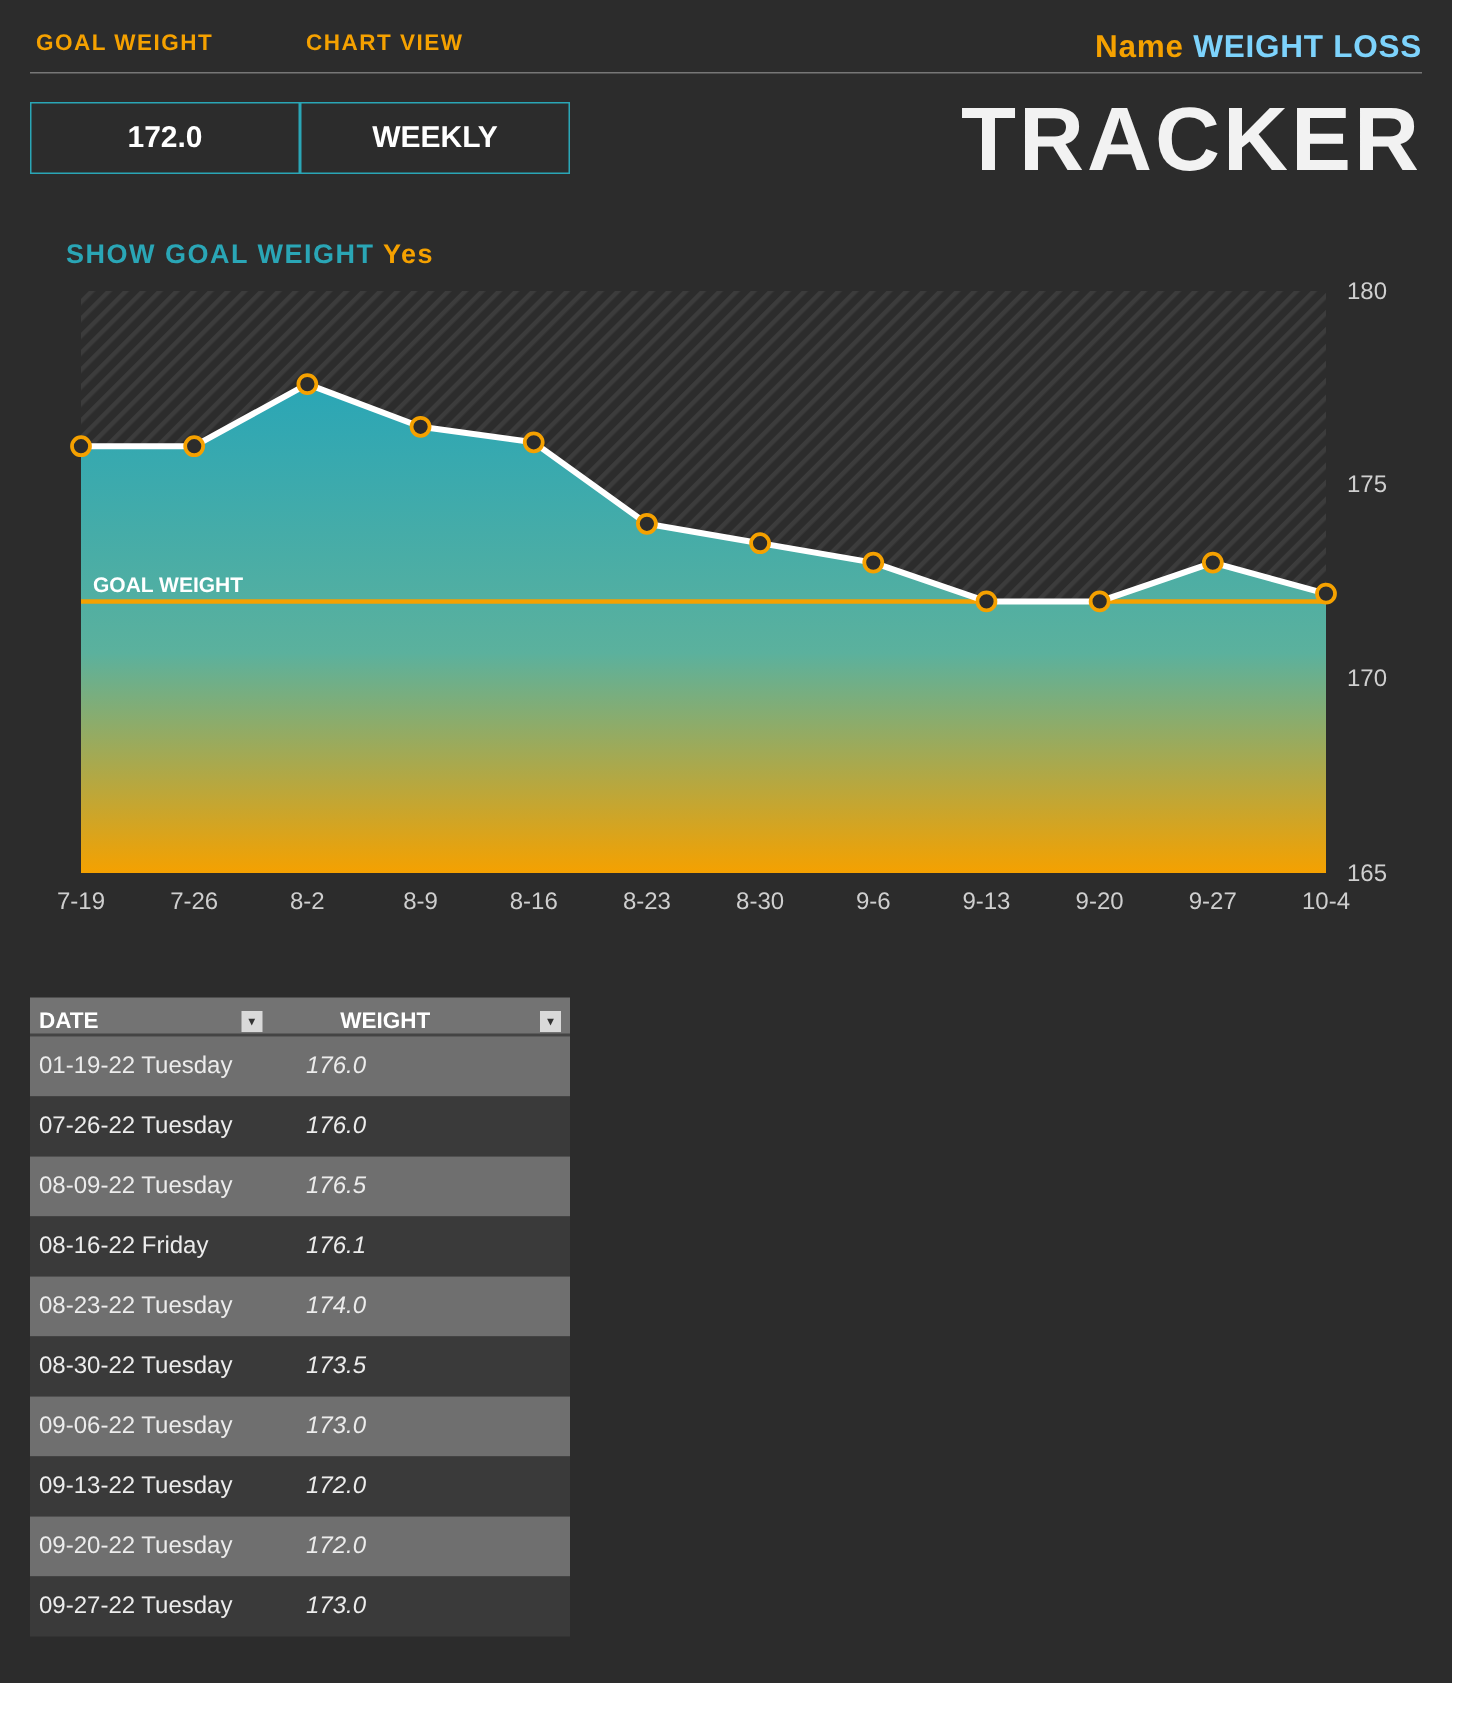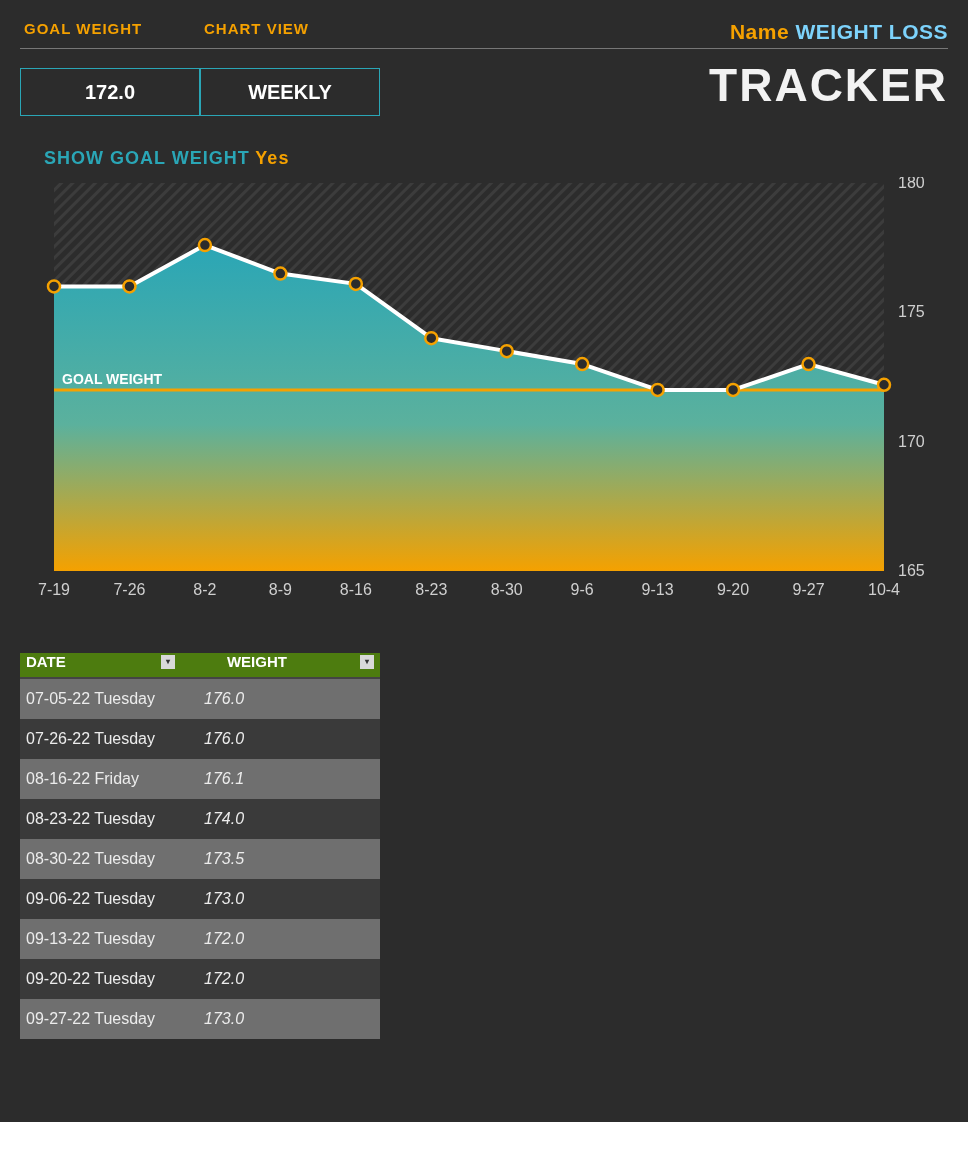--- a/index.html
+++ b/index.html
@@ -11,32 +11,32 @@
   .lbl { font-size:15px; font-weight:700; color:#f5a100; letter-spacing:1px; }
   .lbl.goal { width:184px; padding-left:4px; }
   .lbl.view { width:184px; }
   .name-block { margin-left:auto; font-size:21px; font-weight:700; letter-spacing:0.5px; }
   .name-text { color:#f5a100; }
   .name-accent { color:#7dd3fc; }
   .hdr-line { border:none; border-top:1px solid #777; margin-top:4px; }
 
   .boxes { display:flex; margin-top:19px; }
   .valbox { width:180px; height:48px; border:1px solid #2aa6b6; display:flex; align-items:center; justify-content:center; font-size:20px; font-weight:700; color:#fff; }
-  .tracker-title { margin-left:auto; font-size:46px; font-weight:700; color:#f2f2f2; letter-spacing:2px; margin-top:-10px; }
+  .tracker-title { margin-left:auto; font-size:60px; font-weight:700; color:#f2f2f2; letter-spacing:2px; margin-top:-10px; }
 
   
   .show-goal { margin:32px 0 6px 24px; font-size:18px; font-weight:700; letter-spacing:1px; }
   .show-goal .sg-label { color:#2aa6b6; }
   .show-goal .sg-val { color:#f5a100; }
 
   .chart-wrap { position:relative; margin-top:8px; }
 
   
   .table-shell { margin-top:42px; width:360px; }
-  .thead { display:flex; height:26px; align-items:flex-start; border-bottom:2px solid #444; background:#4d7c0f; }
+  .thead { display:flex; height:26px; align-items:flex-end; border-bottom:2px solid #444; background:#737373; }
   .th { font-size:15px; font-weight:700; color:#fff; display:flex; align-items:center; justify-content:space-between; padding:0 6px; }
   .th.date   { width:178px; }
   .th.weight { width:176px;margin-left:40px; }
   .filter-icon { width:14px; height:14px; background:#d9d9d9; display:inline-flex; align-items:center; justify-content:center; font-size:8px; color:#333; }
 
   .tr { display:flex; height:40px; align-items:center; font-size:16px; color:#ececec; }
   .tr:nth-child(even){ background:#3a3a3a; }
   .tr:nth-child(odd) { background:#6f6f6f; }
   .td.date   { width:178px; padding-left:6px; }
   .td.weight { width:176px; padding-left:6px;font-style:italic; }
@@ -122,26 +122,30 @@
         <span>DATE</span>
         <span class="filter-icon">▾</span>
       </div>
       <div class="th weight">
         <span>WEIGHT</span>
         <span class="filter-icon">▾</span>
       </div>
     </div>
     <div id="tbody">
         <div class="tr">
-          <div class="td date">07-05-22 Tuesday</div>
+          <div class="td date">01-19-22 Tuesday</div>
           <div class="td weight">176.0</div>
         </div>
         <div class="tr">
           <div class="td date">07-26-22 Tuesday</div>
           <div class="td weight">176.0</div>
+        </div>
+        <div class="tr">
+          <div class="td date">08-09-22 Tuesday</div>
+          <div class="td weight">176.5</div>
         </div>
         <div class="tr">
           <div class="td date">08-16-22 Friday</div>
           <div class="td weight">176.1</div>
         </div>
         <div class="tr">
           <div class="td date">08-23-22 Tuesday</div>
           <div class="td weight">174.0</div>
         </div>
         <div class="tr">

